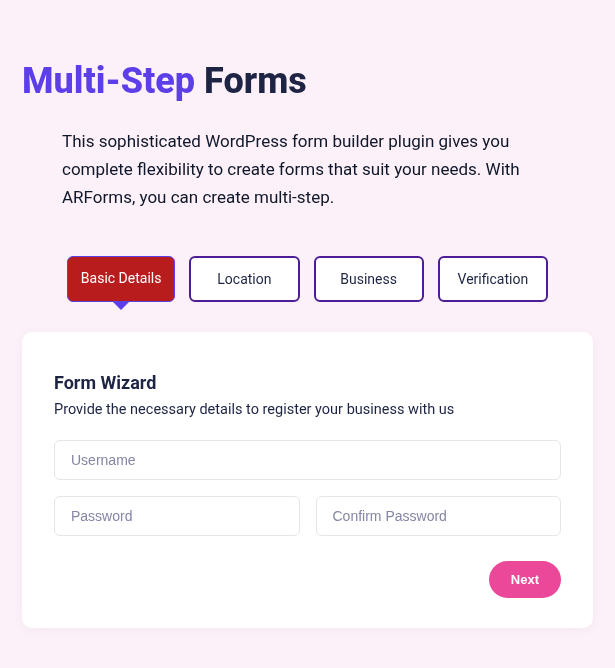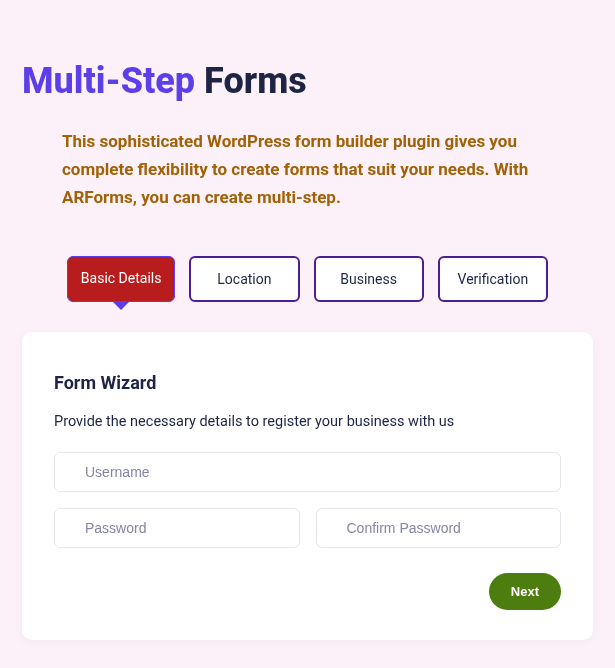--- a/index.html
+++ b/index.html
@@ -22,23 +22,22 @@
       font-weight: 800;
       margin-bottom: 25px;
       color: #1e2444;
     }
     .title-accent {
       color: #5c3fe8;
     }
     .subtitle {
       font-size: 17px;
       line-height: 1.65;
-      color: #a16207;
+      color: #0f172a;
       padding: 0 40px;
-      font-weight: bold;
     }
     .tabs {
       display: flex;
       gap: 14px;
       margin-bottom: 30px;
       padding: 0 45px;
     }
     .tab {
       flex: 1;
       padding: 13px 5px;
@@ -71,51 +70,51 @@
     .form-card {
       background: #fff;
       border-radius: 10px;
       padding: 40px 32px 30px;
       box-shadow: 0 2px 12px rgba(0,0,0,0.04);
     }
     .form-title {
       font-size: 18px;
       font-weight: 700;
       color: #1e2444;
-      margin-bottom: 20px;
+      margin-bottom: 8px;
     }
     .form-subtitle {
       font-size: 14.5px;
       color: #1e2444;
       margin-bottom: 22px;
     }
     .form-row {
       display: flex;
       gap: 16px;
       margin-bottom: 16px;
     }
     .form-input {
       flex: 1;
-      padding: 11px 30px;
+      padding: 11px 16px;
       border: 1px solid #e8e4ec;
       border-radius: 6px;
       font-size: 14px;
       color: #1e2444;
       background: #fff;
     }
     .form-input::placeholder {
       color: #8585a5;
     }
     .form-footer {
       display: flex;
       justify-content: flex-end;
       margin-top: 25px;
     }
     .btn-next {
-      background: #4d7c0f;
+      background: #ec4899;
       color: #fff;
       border: none;
       padding: 11px 22px;
       border-radius: 20px;
       font-size: 13px;
       font-weight: 600;
       cursor: pointer;
     }
   </style>
 </head>

